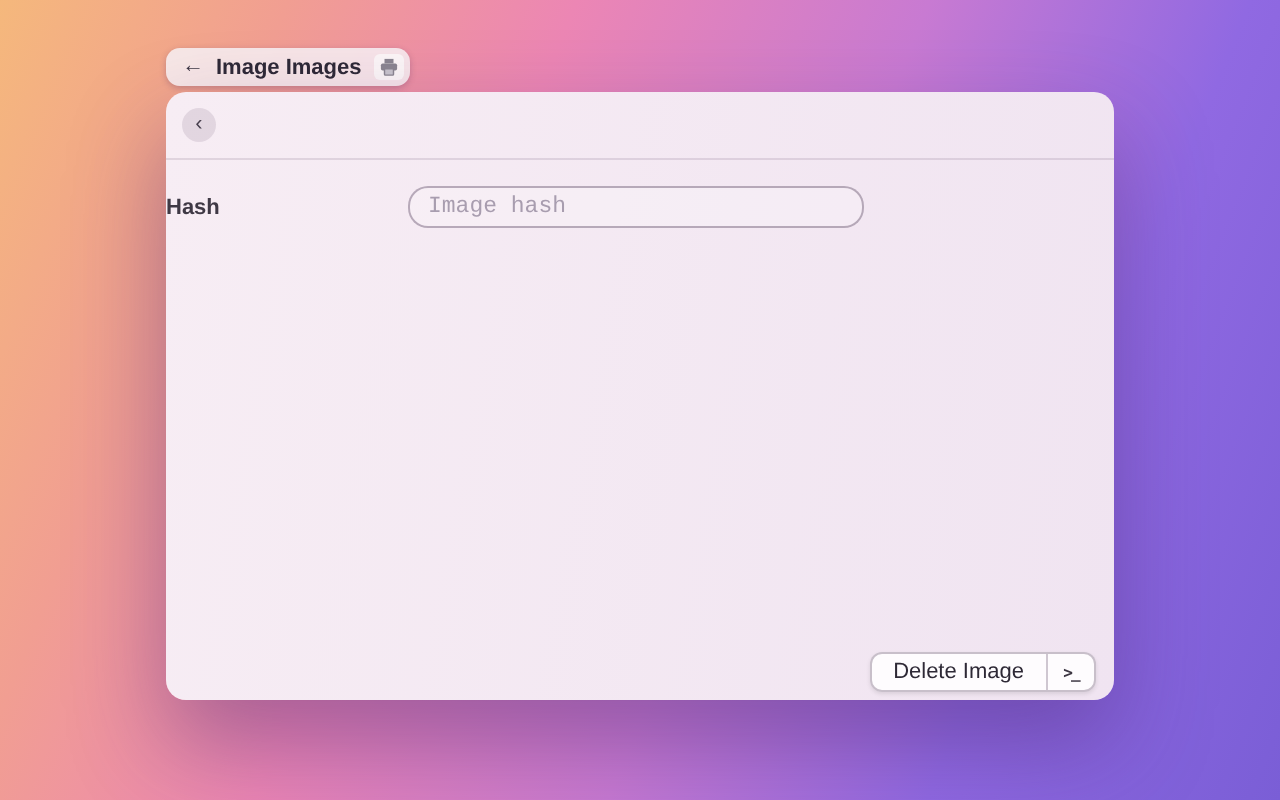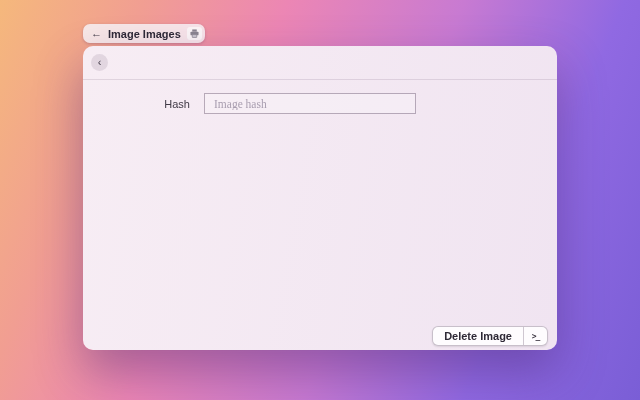--- a/index.html
+++ b/index.html
@@ -49,48 +49,48 @@
     width: 17px; height: 17px; border-radius: 50%;
     background: rgba(100, 80, 105, 0.14);
     border: none; padding: 0; cursor: pointer;
     color: #473f4d; font-size: 11px; line-height: 1;
     display: flex; align-items: center; justify-content: center;
   }
 
   
   .form-row { display: flex; align-items: center; margin-top: 13px; }
   .form-label {
-    width: 107px; text-align: right;
-    font-size: 11px; font-weight: 400; color: #3f3945;
+    width: 107px; 
+    font-size: 11px; font-weight: 700; color: #3f3945;
   }
   .form-input {
-    margin-left: 14px; width: 212px; height: 21px;
+    margin-left: 14px; width: 228px; height: 21px;
     border: 1px solid rgba(105, 85, 110, 0.45);
-    border-radius: 0;
+    border-radius: 10px;
     background: rgba(255, 255, 255, 0.22);
-    font-family: Liberation Serif, serif;
+    font-family: Liberation Mono, monospace;
     font-size: 11.5px; padding: 0 9px; color: #2e2936;
     outline: none;
   }
   .form-input::placeholder { color: #a89daf; }
 
   
   .action-btn {
     position: absolute; right: 9px; bottom: 4px; height: 20px;
     display: flex; align-items: stretch;
     background: rgba(255, 255, 255, 0.88);
     border: 1px solid rgba(120, 100, 125, 0.4);
     border-radius: 6px; overflow: hidden;
     box-shadow: 0 1px 2px rgba(0, 0, 0, 0.1);
     cursor: pointer; padding: 0;
     font-family: "Liberation Sans", sans-serif;
   }
   .action-label {
     display: flex; align-items: center; padding: 0 11px;
-    font-size: 11px; font-weight: 700; color: #2e2936; white-space: nowrap;
+    font-size: 11px; font-weight: 400; color: #2e2936; white-space: nowrap;
   }
   .action-divider { width: 1px; background: rgba(120, 100, 125, 0.35); }
   .action-key {
     display: flex; align-items: center; justify-content: center;
     width: 23px;
     font-family: "DejaVu Sans Mono", monospace;
     font-size: 8px; font-weight: 700; color: #3c3642;
     letter-spacing: -1px;
   }
 </style>

